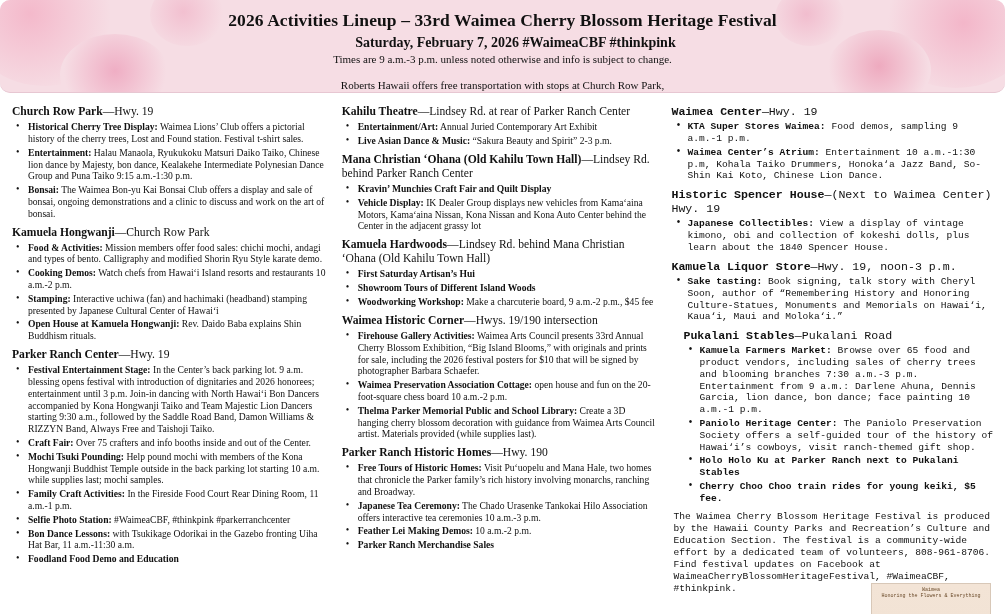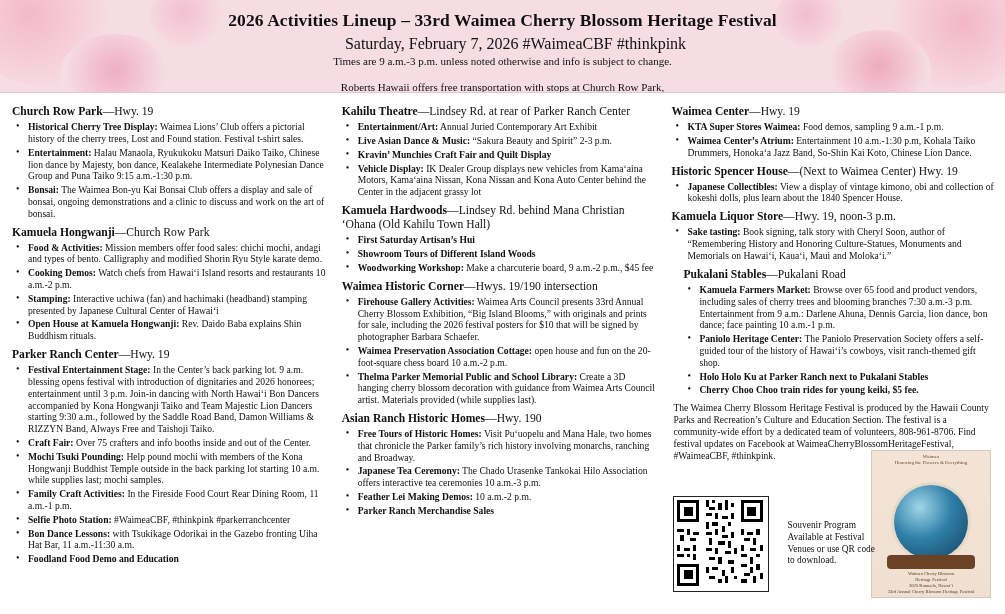--- a/index.html
+++ b/index.html
@@ -11,41 +11,42 @@
     overflow:hidden;
     position:relative;
   }
   
   .header{
     position:relative;
     height:92px;
     background:#f6dde4;
     overflow:hidden;
     border-bottom:1px solid #e7c7d2;
+    border-radius:10px;
   }
   .blossom{position:absolute;border-radius:50%;}
   .hdr-inner{position:relative;z-index:4;text-align:center;padding-top:10px;}
   .hdr-title{
     font-size:17.5px;font-weight:bold;color:#111;letter-spacing:.1px;
   }
-  .hdr-sub{font-size:16px;font-weight:normal;margin-top:4px;margin-left:26px;}
+  .hdr-sub{font-size:14px;font-weight:bold;margin-top:4px;margin-left:26px;}
   .hdr-line{font-size:11px;margin-top:2px;font-family:Liberation Serif, serif;}
   .hdr-line2{font-size:11px;margin-top:14px;}
   .hdr-line3{font-size:11px;margin-top:1px;}
 
   
   .cols{
     display:flex;
     padding:6px 10px 0 12px;
     gap:14px;
     height:510px;
     box-sizing:border-box;
   }
   .col{width:322px;position:relative;}
-  .col.c3{width:330px;}
+  .col.c3{width:330px;font-family:Liberation Mono, monospace;}
 
   h2.section{
     font-size:11.6px;
     font-weight:bold;
     margin:6px 0 2px 0;
     line-height:1.22;
   }
   h2.section .loc{font-weight:normal;}
   h2.section.sub{margin-left:12px;}
 
@@ -157,37 +158,38 @@
         <li><b>Bon Dance Lessons:</b><span> with Tsukikage Odorikai in the Gazebo fronting Uiha Hat Bar, 11 a.m.-11:30 a.m.</span></li>
         <li><b>Foodland Food Demo and Education</b><span></span></li>
       </ul>
     </div>
   <div class="col c2" id="col2">
       <h2 class="section"><span>Kahilu Theatre</span><span class="loc">—Lindsey Rd. at rear of Parker Ranch Center</span></h2>
       <ul class="items">
         <li><b>Entertainment/Art:</b><span> Annual Juried Contemporary Art Exhibit</span></li>
         <li><b>Live Asian Dance &amp; Music:</b><span> “Sakura Beauty and Spirit” 2-3 p.m.</span></li>
       </ul>
+      <h2 class="section"><span>Mana Christian ‘Ohana (Old Kahilu Town Hall)</span><span class="loc">—Lindsey Rd. behind Parker Ranch Center</span></h2>
       <ul class="items">
         <li><b>Kravin’ Munchies Craft Fair and Quilt Display</b><span></span></li>
         <li><b>Vehicle Display:</b><span> IK Dealer Group displays new vehicles from Kama‘aina Motors, Kama‘aina Nissan, Kona Nissan and Kona Auto Center behind the Center in the adjacent grassy lot</span></li>
       </ul>
       <h2 class="section"><span>Kamuela Hardwoods</span><span class="loc">—Lindsey Rd. behind Mana Christian ‘Ohana (Old Kahilu Town Hall)</span></h2>
       <ul class="items">
         <li><b>First Saturday Artisan’s Hui</b><span></span></li>
         <li><b>Showroom Tours of Different Island Woods</b><span></span></li>
         <li><b>Woodworking Workshop:</b><span> Make a charcuterie board, 9 a.m.-2 p.m., $45 fee</span></li>
       </ul>
       <h2 class="section"><span>Waimea Historic Corner</span><span class="loc">—Hwys. 19/190 intersection</span></h2>
       <ul class="items">
         <li><b>Firehouse Gallery Activities:</b><span> Waimea Arts Council presents 33rd Annual Cherry Blossom Exhibition, “Big Island Blooms,” with originals and prints for sale, including the 2026 festival posters for $10 that will be signed by photographer Barbara Schaefer.</span></li>
         <li><b>Waimea Preservation Association Cottage:</b><span> open house and fun on the 20-foot-square chess board 10 a.m.-2 p.m.</span></li>
         <li><b>Thelma Parker Memorial Public and School Library:</b><span> Create a 3D hanging cherry blossom decoration with guidance from Waimea Arts Council artist. Materials provided (while supplies last).</span></li>
       </ul>
-      <h2 class="section"><span>Asian Ranch Historic Homes</span><span class="loc">—Hwy. 190</span></h2>
+      <h2 class="section"><span>Parker Ranch Historic Homes</span><span class="loc">—Hwy. 190</span></h2>
       <ul class="items">
         <li><b>Free Tours of Historic Homes:</b><span> Visit Pu‘uopelu and Mana Hale, two homes that chronicle the Parker family’s rich history involving monarchs, ranching and Broadway.</span></li>
         <li><b>Japanese Tea Ceremony:</b><span> The Chado Urasenke Tankokai Hilo Association offers interactive tea ceremonies 10 a.m.-3 p.m.</span></li>
         <li><b>Feather Lei Making Demos:</b><span> 10 a.m.-2 p.m.</span></li>
         <li><b>Parker Ranch Merchandise Sales</b><span></span></li>
       </ul>
     </div>
   <div class="col c3" id="col3">
     <div id="col3sections">
         <h2 class="section"><span>Waimea Center</span><span class="loc">—Hwy. 19</span></h2>

